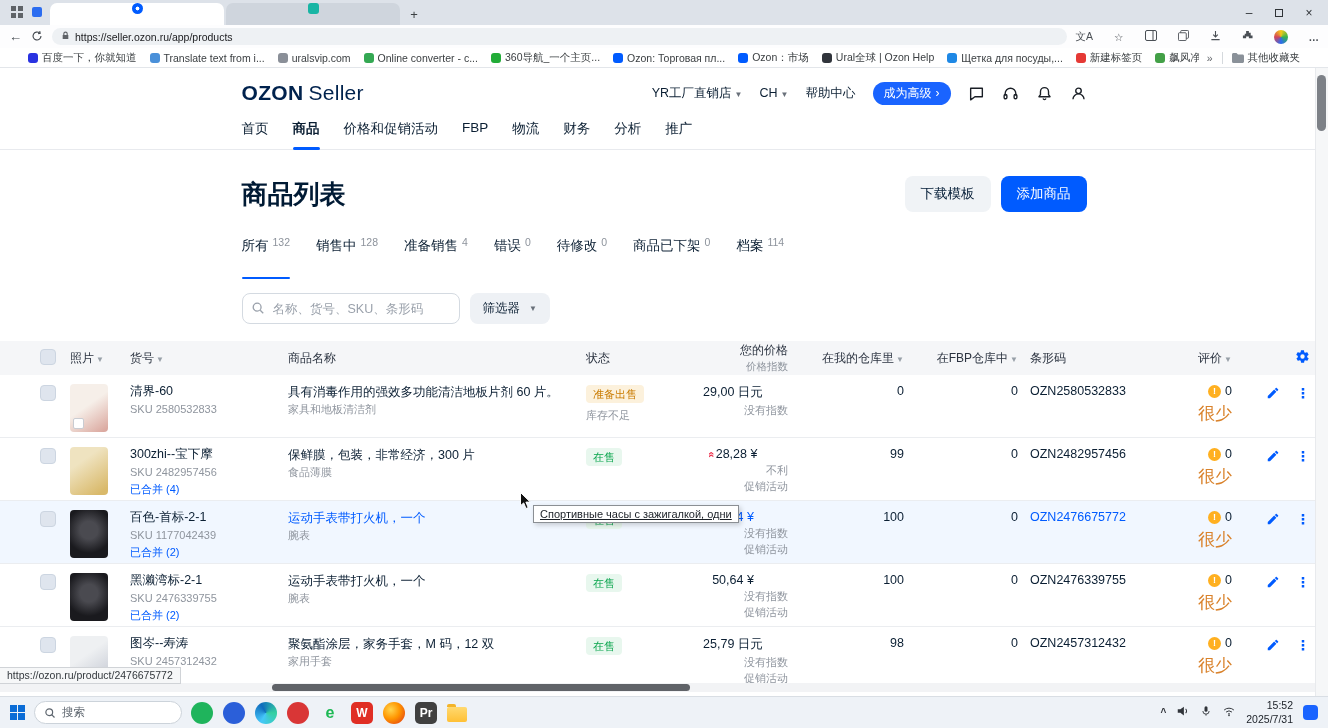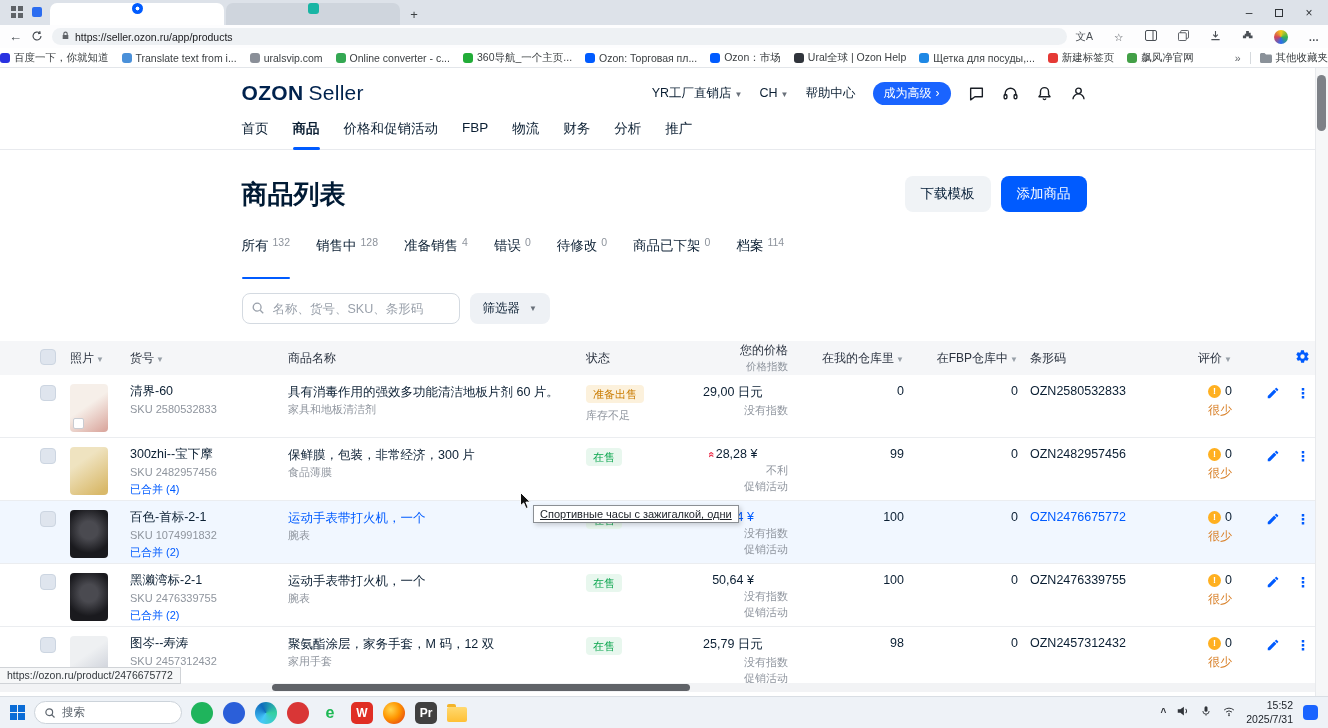--- a/index.html
+++ b/index.html
@@ -22,21 +22,21 @@
   .win-controls { margin-left:auto; display:flex; align-items:center; height:100%; }
   .wc { width:30px; height:100%; display:flex; align-items:center; justify-content:center; color:#2f3337; font-size:12px; }
   .wc-max i { display:block; width:8px; height:8px; border:1px solid #2f3337; }
 
   .addr-bar { height:23px; background:#fdfdfe; display:flex; align-items:center; gap:9px; padding:0 9px; flex-shrink:0; }
   .nav-btn { color:#41474d; font-size:13px; line-height:1; }
   .url-pill { flex:1; height:17px; background:#eef1f4; border-radius:9px; display:flex; align-items:center; gap:5px; padding:0 9px; font-size:10.5px; color:#202124; }
   .addr-icons { display:flex; align-items:center; gap:21px; color:#4a4f55; font-size:10.5px; }
   .avatar { width:14px; height:14px; border-radius:50%; background:conic-gradient(#f6c915,#36b44c,#2b6cf0,#d3455b,#f6c915); }
 
-  .bm-bar { height:20px; background:#fff; border-bottom:1px solid #e3e6ea; display:flex; align-items:center; padding:0 0; font-size:10.5px; color:#3c4043; flex-shrink:0; }
+  .bm-bar { height:20px; background:#fff; border-bottom:1px solid #e3e6ea; display:flex; align-items:center; padding:0 28px; font-size:10.5px; color:#3c4043; flex-shrink:0; }
   .bm-list { display:flex; align-items:center; gap:13px; overflow:hidden; }
   .bm { display:flex; align-items:center; gap:4px; white-space:nowrap; }
   .bm-ico { width:10px; height:10px; border-radius:3px; flex-shrink:0; }
   .bm-right { margin-left:auto; display:flex; align-items:center; gap:9px; padding-left:8px; }
   .bm-divider { width:1px; height:12px; background:#d5d9dd; }
 
   
   .page { flex:1; position:relative; background:#fff; overflow:hidden; }
   .container { width:845px; margin:0 auto; }
 
@@ -112,21 +112,21 @@
   .b-warn { color:#c97b00; background:#fcf1dc; }
   .status-note { font-size:11px; color:#8f959e; margin-top:5px; }
   .c-price { text-align:right; padding-right:10px; }
   .price-line { font-size:12.5px; color:#0b1f33;text-align:center; }
   .up-arrows { display:inline-block; transform:rotate(90deg); color:#eb2f4b; font-weight:700; font-size:11px; letter-spacing:-1px; margin-right:2px; }
   .r-num { font-size:12.5px; text-align:right; padding-right:12px; color:#0b1f33; }
   .c-barcode { font-size:12.5px; color:#0b1f33; }
   .c-rating { text-align:right; padding-right:18px; }
   .rating-line { display:flex; justify-content:flex-end; align-items:center; gap:4px; font-size:12.5px; }
   .warn-ico { display:inline-flex; width:13px; height:13px; border-radius:50%; background:#ffb020; color:#fff; font-size:9px; font-weight:700; align-items:center; justify-content:center; }
-  .rating-note { font-size:12px; color:#d9822b; margin-top:4px; }
+  .rating-note { font-size:17px; color:#d9822b; margin-top:4px; }
   .c-actions { display:flex; justify-content:flex-end; gap:16px; padding-top:2px; }
   .more-ico { color:#005bff; font-weight:700; font-size:14px; line-height:1; }
   .trow.partial { height:20px; border-bottom:none; }
 
   
   .tooltip { position:absolute; left:533px; top:437px; background:#fff; border:1px solid #8b8f94; box-shadow:2px 2px 5px rgba(0,0,0,.18); font-size:11px; color:#1a1f26; padding:2px 6px; white-space:nowrap; z-index:8;text-decoration:underline; }
   .cursor { position:absolute; left:519px; top:423px; z-index:9; }
   .status-box { position:absolute; left:0; bottom:12px; background:#f6f7f8; border:1px solid #d0d3d7; border-left:none; font-size:10.5px; color:#33383d; padding:1px 7px 2px; z-index:10; white-space:nowrap; }
   .h-scroll { position:absolute; left:0; right:13px; bottom:4px; height:9px; background:#f2f3f5; z-index:6; }
   .h-thumb { position:absolute; left:272px; top:1px; width:418px; height:7px; background:#606368; border-radius:4px; }
@@ -548,21 +548,21 @@
     </div>
   </div>
 
   <div class="trow hl">
     <div class="cell"><span class="cb"></span></div>
     <div class="cell">
               <div class="thumb t2"></div>
             </div>
     <div class="cell c-sku">
       <div class="r-name">百色-首标-2-1</div>
-      <div class="r-sub">SKU 1074991832</div>
+      <div class="r-sub">SKU 1177042439</div>
       <div class="r-merged">已合并 (2)</div>
     </div>
     <div class="cell c-name">
       <div class="r-prod link">运动手表带打火机，一个</div>
       <div class="r-sub">腕表</div>
     </div>
     <div class="cell">
       <span class="badge b-ok">在售</span>
       
     </div>

